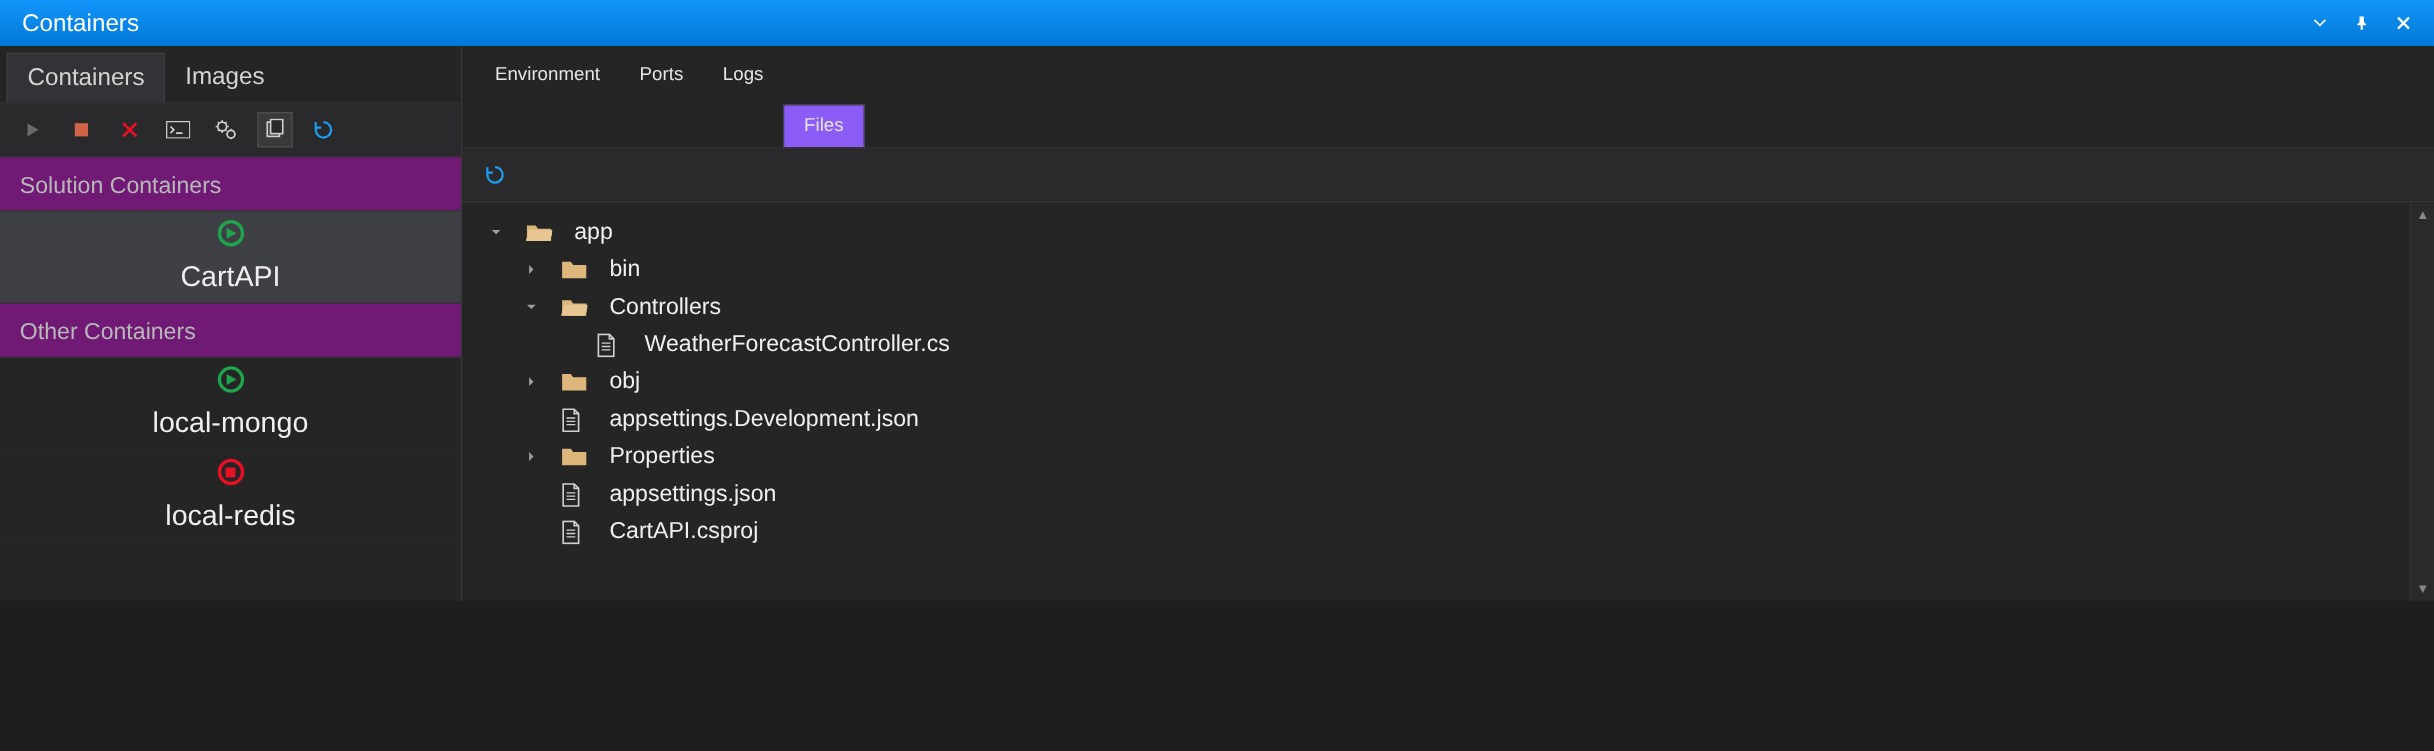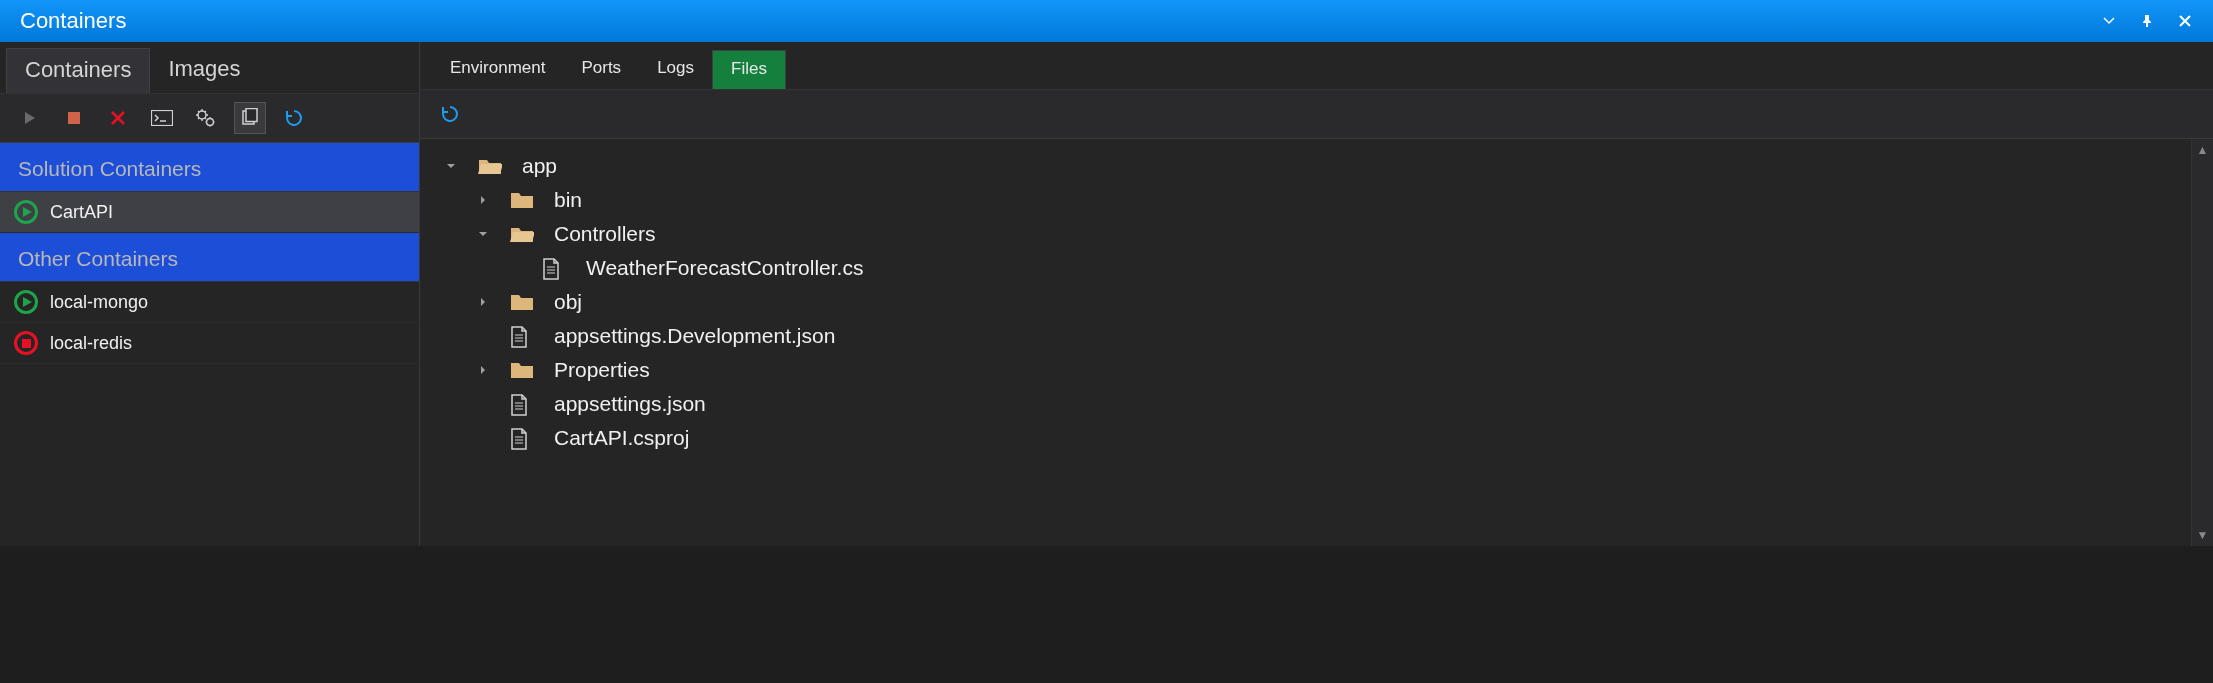--- a/index.html
+++ b/index.html
@@ -82,31 +82,32 @@
   }
   .tbtn.sel {
     border: 1px solid #555;
     background: #3a3a3d;
   }
   .section-header {
     padding: 14px 18px 10px 18px;
     color: #b8b8b8;
     font-size: 21px;
     border-bottom: 1px solid #333337;
-    background: #1d4ed8;
+    background: #701a75;
   }
   .container-list { }
   .container-item {
     display: flex;
     align-items: center;
     gap: 12px;
     padding: 8px 14px;
-    font-size: 18px;
+    font-size: 26px;
     cursor: pointer;
     border-bottom: 1px solid #2a2a2a;
+    flex-direction: column;
   }
   .container-item.selected {
     background: #3f3f46;
   }
   .status-circle {
     width: 24px; height: 24px;
     border-radius: 50%;
     display: flex; align-items: center; justify-content: center;
     flex-shrink: 0;
   }
@@ -135,23 +136,24 @@
     display: flex;
     padding: 8px 12px 0 12px;
   }
   .right-tab {
     padding: 8px 18px 10px 18px;
     font-size: 17px;
     color: #e6e6e6;
     cursor: pointer;
   }
   .right-tab.active {
-    background: #15803d;
+    background: #8b5cf6;
     border: 1px solid #3f3f46;
     border-bottom: none;
+    margin-top: 45px;
   }
   .right-toolbar {
     background: #2a2a2c;
     border-top: 1px solid #333337;
     border-bottom: 1px solid #3a3a3a;
     padding: 8px 14px;
     display: flex;
     align-items: center;
   }
   .files-area {

